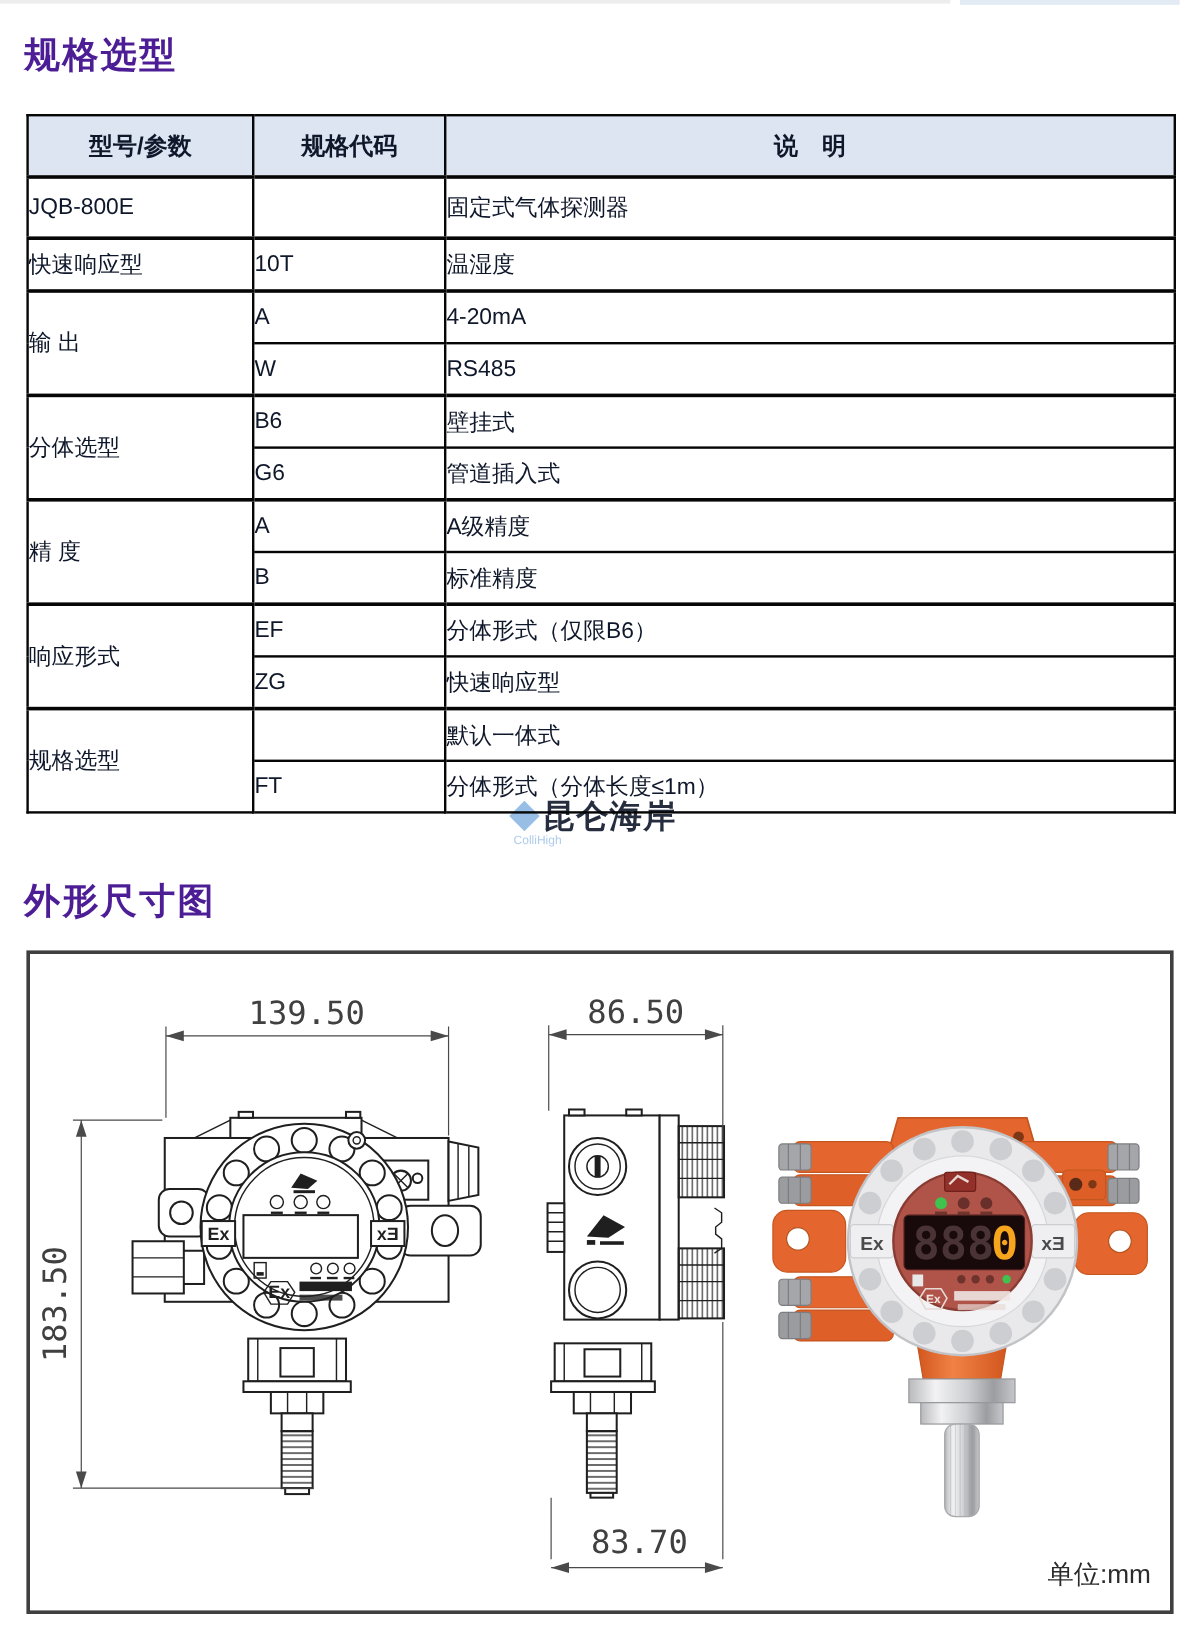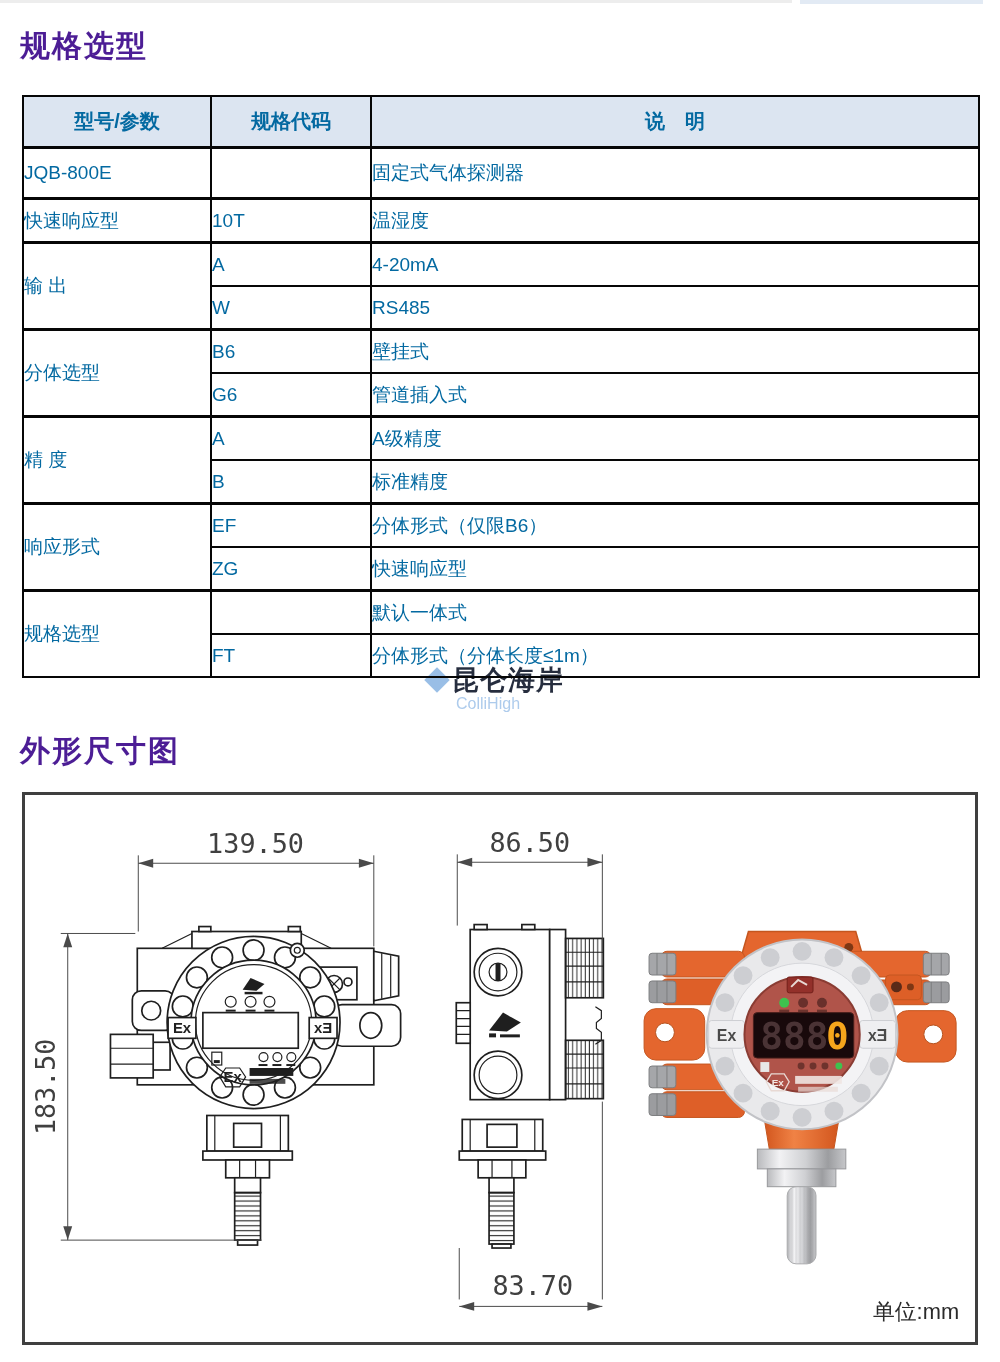--- a/index.html
+++ b/index.html
@@ -14,26 +14,26 @@
   
   .sec-title{font-size:30px;font-weight:bold;color:#4c1d95;letter-spacing:2px;}
   #title-spec{left:20px;top:26px;}
   #title-dim{left:20px;top:731px;}
 
   
   .watermark{left:428px;top:662px;width:200px;opacity:.9;pointer-events:none;}
   .wm-row{display:flex;align-items:center;}
   .wm-logo{width:18px;height:18px;background:#8fb8e4;transform:rotate(45deg);margin-right:6px;}
   .wm-cn{font-size:27px;font-weight:bold;color:#0f172a;letter-spacing:1px;}
-  .wm-en{font-size:16px;color:#a5c6ea;margin-left:28px;margin-top:-3px;}
+  .wm-en{font-size:10px;color:#a5c6ea;margin-top:-3px;}
 
   
   table.spec{position:absolute;left:22px;top:95px;width:956px;border-collapse:collapse;
              table-layout:fixed;background:transparent;}
-  table.spec th,table.spec td{border:2px solid #060606;font-size:19px;color:#0369a1;
+  table.spec th,table.spec td{border:2px solid #060606;font-size:19px;color:#0f172a;
              padding:0;overflow:hidden;white-space:nowrap;}
   table.spec th{background:#dce5f1;height:49px;font-weight:600;font-size:20px;border-bottom:3px solid #060606;}
   table.spec td{height:41px;}
   table.spec tr.jqb td{height:48px;}
   table.spec tr.gs td{border-top:3px solid #060606;}
   td.c-param,td.c-code{text-align:left;}
   td.c-desc{text-align:left;padding-left:27px;}
 
   
   .drawing-box{left:22px;top:792px;width:956px;height:553px;border:3px solid #3f3f3f;

